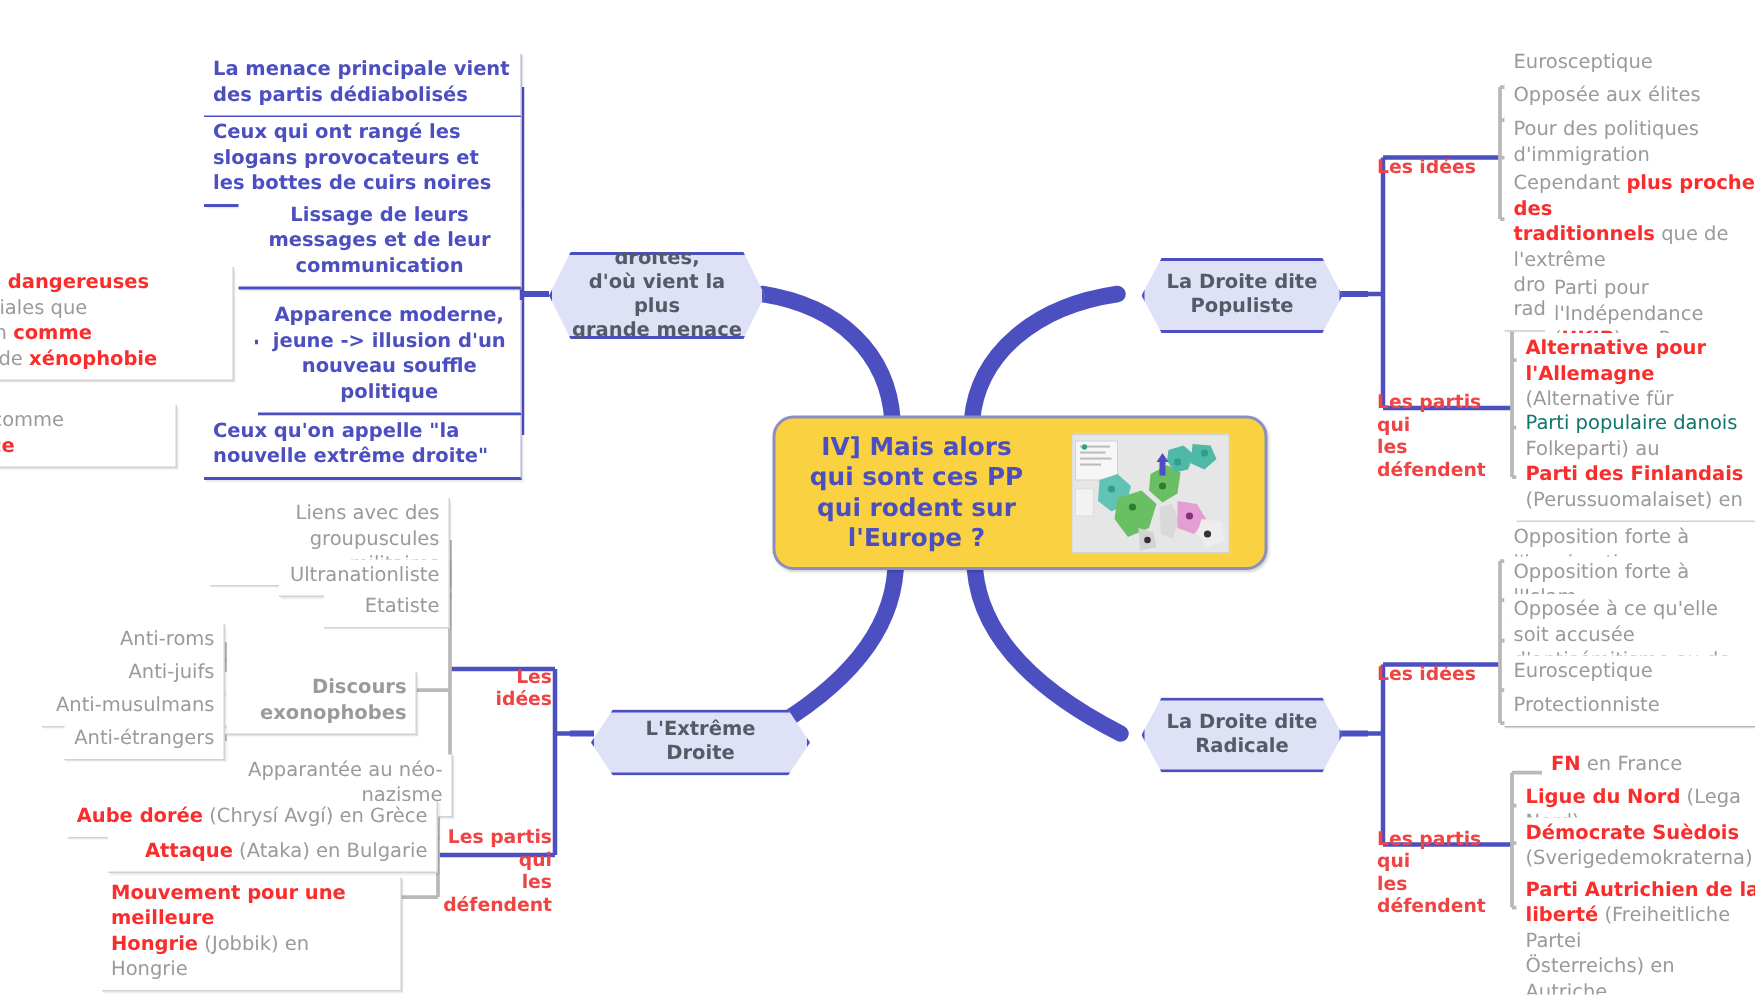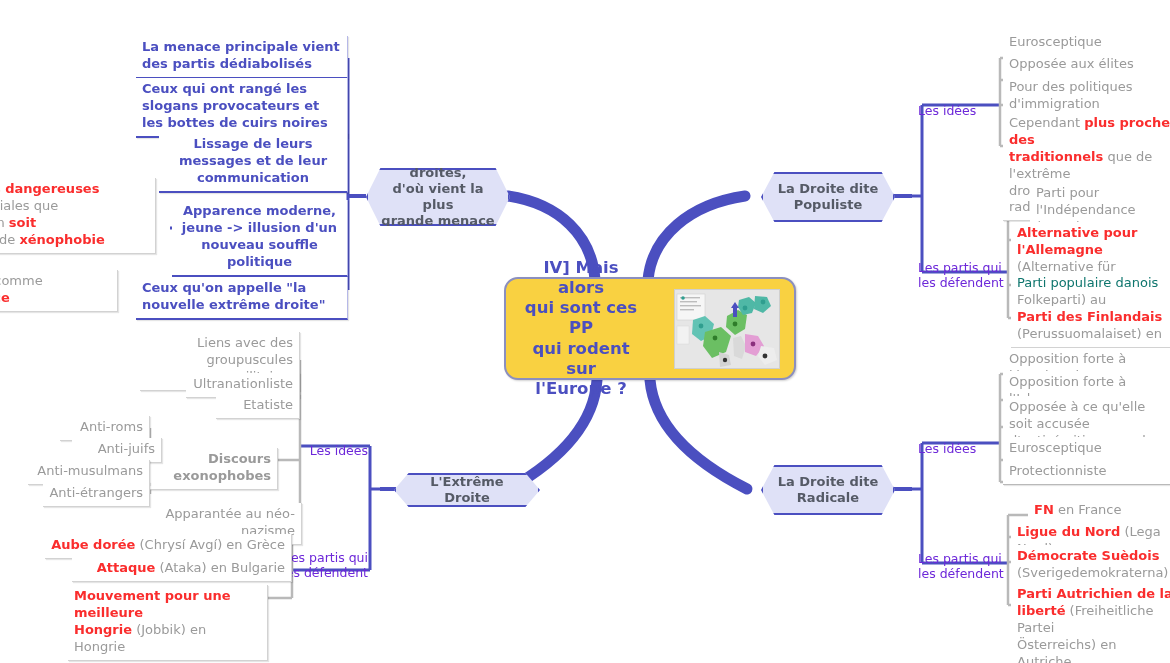--- a/index.html
+++ b/index.html
@@ -58,21 +58,21 @@
     border:1px solid #b6b8e8;border-top:none;border-left:none;
     border-bottom:2.5px solid #4b4fc0;
     box-shadow:1px 1px 1px rgba(0,0,0,.10);
   }
   .leaf .hl{color:#fa2d2d;font-weight:bold;}
   .leaf .hl-light{color:#0f766e;font-weight:normal;}
   .leaf.right{text-align:right;}
   .leaf.center{text-align:center;}
 
   .branchlabel{
-    position:absolute;color:#6d28d9;font-weight:normal;font-size:12.5px;
+    position:absolute;color:#ef4444;font-weight:bold;font-size:12.5px;
     line-height:1.2;white-space:pre-line;
   }
   .branchlabel.r{text-align:left;}
   .branchlabel.l{text-align:right;}
 </style>
 </head>
 <body>
 
 <div id="canvas">
 
@@ -151,21 +151,21 @@
       <path d="M1000,482 L1090,482"></path>
 
       <path d="M1008,515 L1008,605"></path>
       <path d="M1008,515 L1095,515"></path>
       <path d="M1008,537 L1095,537"></path>
       <path d="M1008,562 L1095,562"></path>
       <path d="M1008,605 L1095,605"></path>
     </g>
   </svg>
 
-  <div class="central" style="left:504px;top:277px;width:292px;height:103px;gap:32px;">
+  <div class="central" style="left:515px;top:277px;width:330px;height:103px;gap:32px;">
     <div class="ctext">IV] Mais alors
 qui sont ces PP
 qui rodent sur
 l'Europe ?</div>
     <div class="thumb">
       <svg viewBox="0 0 104 78" width="104" height="78">
         <rect width="104" height="78" fill="#e6e6e6"></rect>
         <rect x="2" y="4" width="28" height="26" fill="#f6f6f6" stroke="#cfcfcf" stroke-width=".6"></rect>
         <rect x="5" y="7" width="20" height="1.4" fill="#bdbdbd"></rect>
         <rect x="5" y="11" width="17" height="1.4" fill="#bdbdbd"></rect>
@@ -200,21 +200,21 @@
     <span>De ces 3 droites,
 d'où vient la plus
 grande menace ?</span>
   </div>
 
   <div class="hexnode" style="left:761px;top:172px;width:134px;height:50px;">
     <span>La Droite dite
 Populiste</span>
   </div>
 
-  <div class="hexnode" style="left:394px;top:473px;width:146px;height:34px;">
+  <div class="hexnode" style="left:394px;top:473px;width:146px;height:44px;">
     <span>L'Extrême Droite</span>
   </div>
 
   <div class="hexnode" style="left:761px;top:465px;width:134px;height:50px;">
     <span>La Droite dite
 Radicale</span>
   </div>
 
   <div class="leaf blue" style="left:136px;top:36px;width:212px;">
     <span>La menace principale vient des partis dédiabolisés</span>
@@ -226,21 +226,21 @@
     <span>Lissage de leurs messages et de leur communication</span>
   </div>
   <div class="leaf blue center" style="left:172px;top:200px;width:176px;">
     <span>Apparence moderne, jeune -&gt; illusion  d'un nouveau souffle politique</span>
   </div>
   <div class="leaf blue" style="left:136px;top:277px;width:212px;">
     <span>Ceux qu'on appelle "la nouvelle extrême droite"</span>
   </div>
 
   <div class="leaf grey" style="left:-92px;top:178px;width:248px;">
-    <span>ne des <span class="hl">idées dangereuses</span><br>omiques, sociales que<br>&gt; source d'un <span class="hl">soit</span><br>e racisme et de <span class="hl">xénophobie</span></span>
+    <span>ne des <span class="hl">idées dangereuses</span><br>omiques, sociales que<br>&gt; source d'un <span class="hl">comme</span><br>e racisme et de <span class="hl">xénophobie</span></span>
   </div>
   <div class="leaf grey" style="left:-92px;top:270px;width:210px;">
     <span>ite Radicale comme<br><span class="hl">FN en France</span></span>
   </div>
 
   <div class="branchlabel r" style="left:918px;top:88px;width:84px;">
     <span>Les idées</span>
   </div>
   <div class="branchlabel r" style="left:918px;top:245px;width:92px;">
     <span>Les partis qui
@@ -330,21 +330,21 @@
   <div class="leaf grey right" style="left:150px;top:448px;width:128px;font-weight:bold;">
     <span>Discours exonophobes</span>
   </div>
   <div class="leaf grey right" style="left:124px;top:503px;width:178px;">
     <span>Apparantée au néo-nazisme</span>
   </div>
 
   <div class="leaf grey right" style="left:60px;top:416px;width:90px;">
     <span>Anti-roms</span>
   </div>
-  <div class="leaf grey right" style="left:72px;top:438px;width:90px;">
+  <div class="leaf grey right" style="left:60px;top:438px;width:90px;">
     <span>Anti-juifs</span>
   </div>
   <div class="leaf grey right" style="left:28px;top:460px;width:122px;">
     <span>Anti-musulmans</span>
   </div>
   <div class="leaf grey right" style="left:43px;top:482px;width:107px;">
     <span>Anti-étrangers</span>
   </div>
 
   <div class="leaf grey right" style="left:45px;top:534px;width:247px;text-align:right;">

